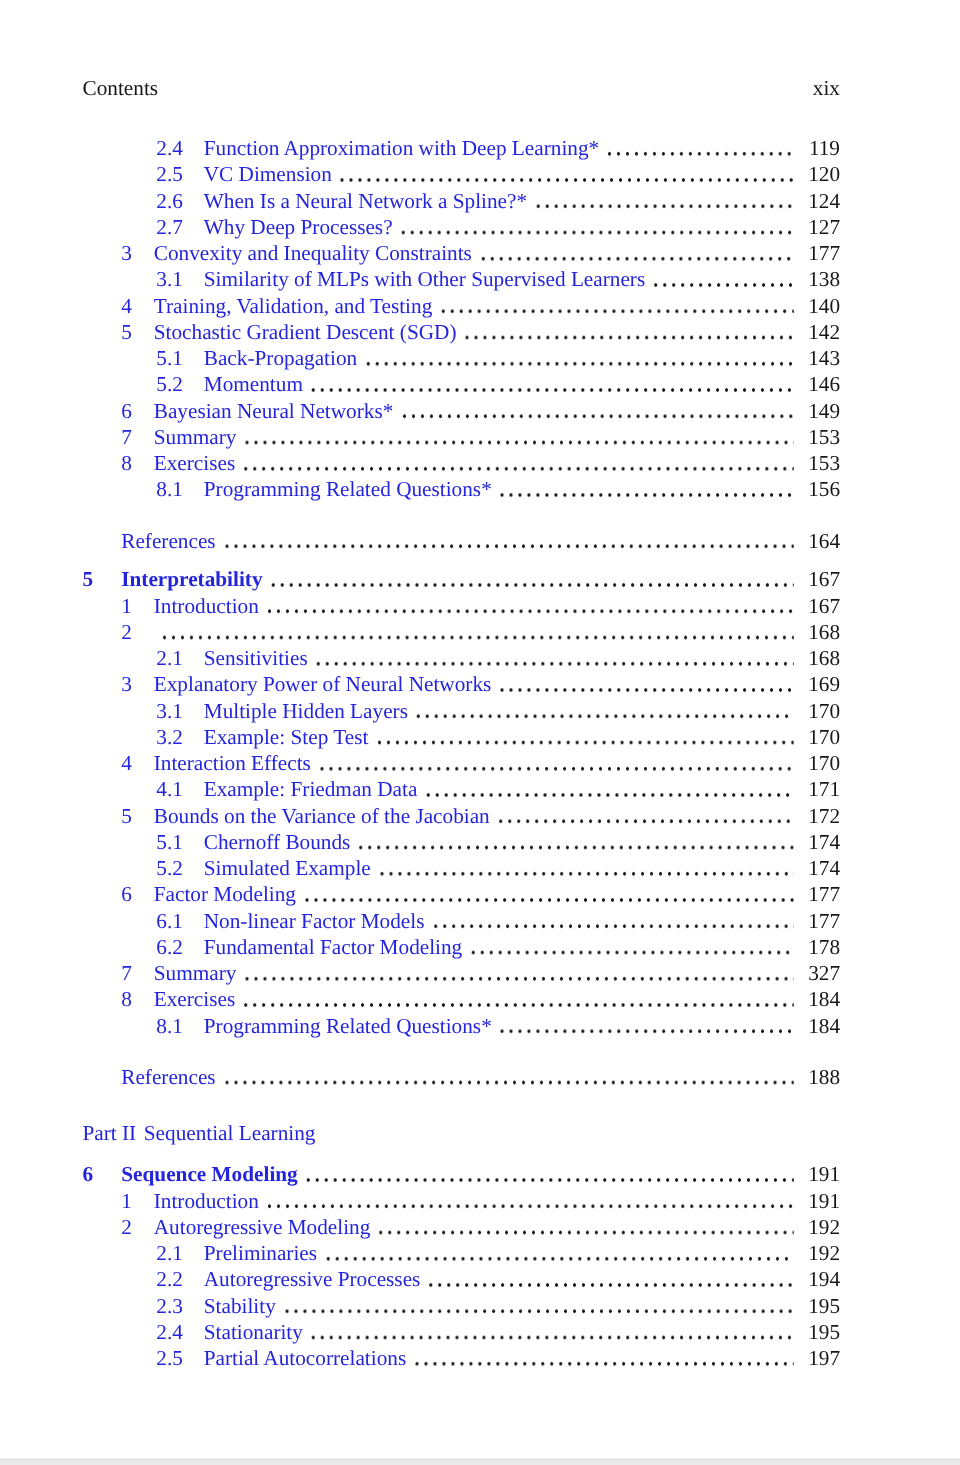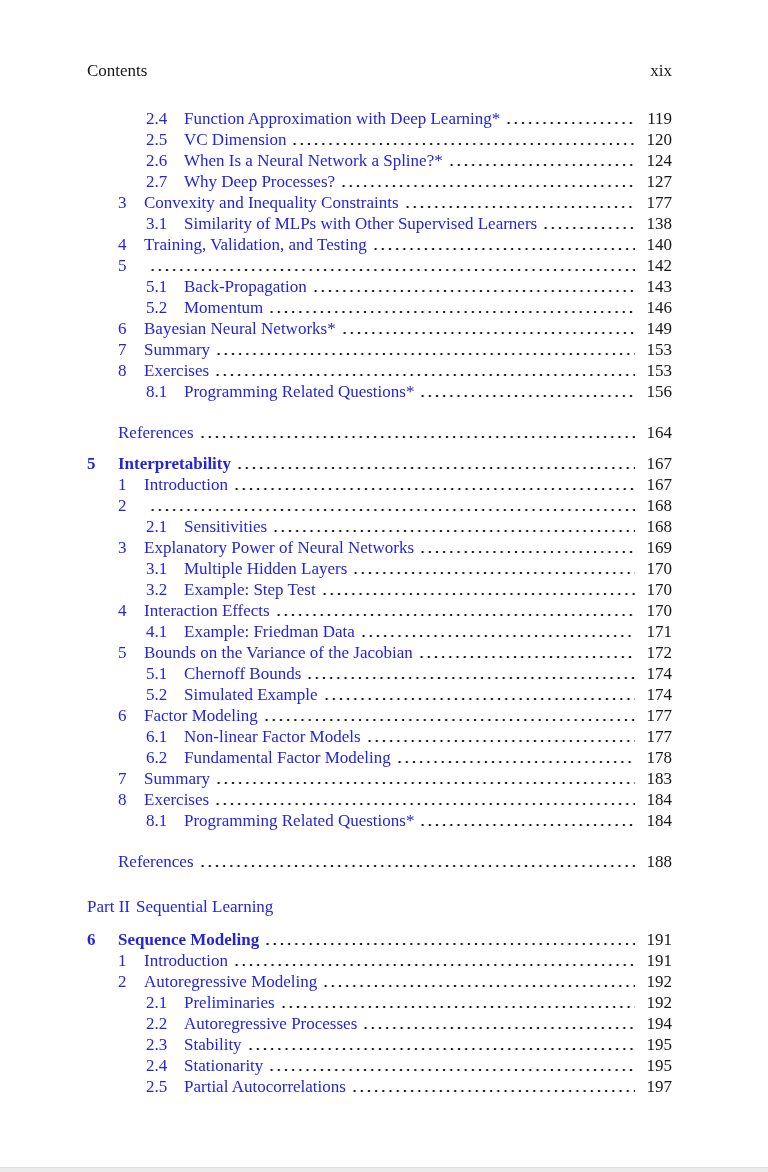--- a/index.html
+++ b/index.html
@@ -14,21 +14,21 @@
     overflow: hidden;
     font-family: "Liberation Serif", "DejaVu Serif", serif;
     -webkit-font-smoothing: antialiased;
   }
   .sheet {
     position: absolute;
     top: 0; left: 0;
     width: 768px;
     height: 1167px;
     background: var(--paper, #ffffff);
-    padding: 62px 96px 0 87px;
+    padding: 62px 96px 0 66px;
     box-sizing: border-box;
   }
   .header {
     display: flex;
     justify-content: space-between;
     font-size: 17px;
     line-height: 18px;
     color: var(--ink, #161616);
   }
   .toc { margin-top: 28px; }
@@ -135,20 +135,21 @@
           <span class="page">138</span>
         </div>
         <div class="row lvl-section">
           <span class="num">4</span>
           <span class="title">Training, Validation, and Testing</span>
           <span class="leader"></span>
           <span class="page">140</span>
         </div>
         <div class="row lvl-section">
           <span class="num">5</span>
+          <span class="title">Stochastic Gradient Descent (SGD)</span>
           <span class="leader"></span>
           <span class="page">142</span>
         </div>
         <div class="row lvl-subsection">
           <span class="num">5.1</span>
           <span class="title">Back-Propagation</span>
           <span class="leader"></span>
           <span class="page">143</span>
         </div>
         <div class="row lvl-subsection">
@@ -274,21 +275,21 @@
         <div class="row lvl-subsection">
           <span class="num">6.2</span>
           <span class="title">Fundamental Factor Modeling</span>
           <span class="leader"></span>
           <span class="page">178</span>
         </div>
         <div class="row lvl-section">
           <span class="num">7</span>
           <span class="title">Summary</span>
           <span class="leader"></span>
-          <span class="page">183</span>
+          <span class="page">327</span>
         </div>
         <div class="row lvl-section">
           <span class="num">8</span>
           <span class="title">Exercises</span>
           <span class="leader"></span>
           <span class="page">184</span>
         </div>
         <div class="row lvl-subsection">
           <span class="num">8.1</span>
           <span class="title">Programming Related Questions*</span>

